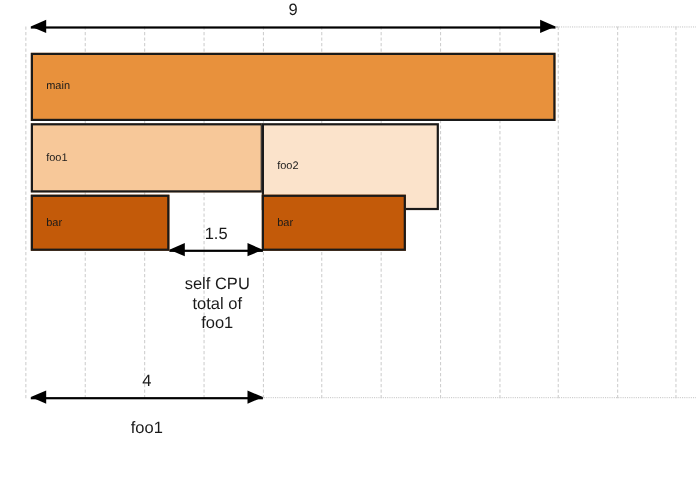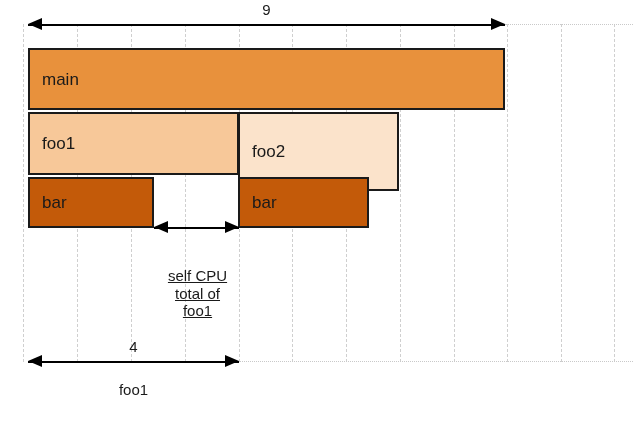--- a/index.html
+++ b/index.html
@@ -32,21 +32,21 @@
   }
   .frame {
     position: absolute;
     box-sizing: border-box;
     border: 2px solid #1a1a1a;
     display: flex;
     align-items: center;
     overflow: hidden;
   }
   .frame-label {
-    font-size: 17px;
+    font-size: 10px;
     color: #1a1a1a;
     padding-left: 12px;
     white-space: nowrap;
     line-height: 1;
   }
   .measure {
     position: absolute;
     height: 0;
   }
   .measure .shaft {
@@ -133,22 +133,23 @@
 
   <div class="frame" style="left:238px; top:177px; width:131px; height:51px; background:#C35A09;">
     <span class="frame-label">bar</span>
   </div>
 
   <div class="measure" style="left:154px; top:227px; width:85px;">
     <div class="shaft" style="left:0; width:85px;"></div>
     <div class="arrowhead left"></div>
     <div class="arrowhead right"></div>
   </div>
+  <div class="measure-value" style="left:154px; top:205px; width:85px;">1.5</div>
 
-  <div class="caption" style="left:140px; top:267px; width:115px;text-decoration:underline;">
+  <div class="caption" style="left:140px; top:250px; width:115px;">
     <div>self CPU</div>
     <div>total of</div>
     <div>foo1</div>
   </div>
 
   <div class="measure" style="left:28px; top:361px; width:211px;">
     <div class="shaft" style="left:0; width:211px;"></div>
     <div class="arrowhead left"></div>
     <div class="arrowhead right"></div>
   </div>

